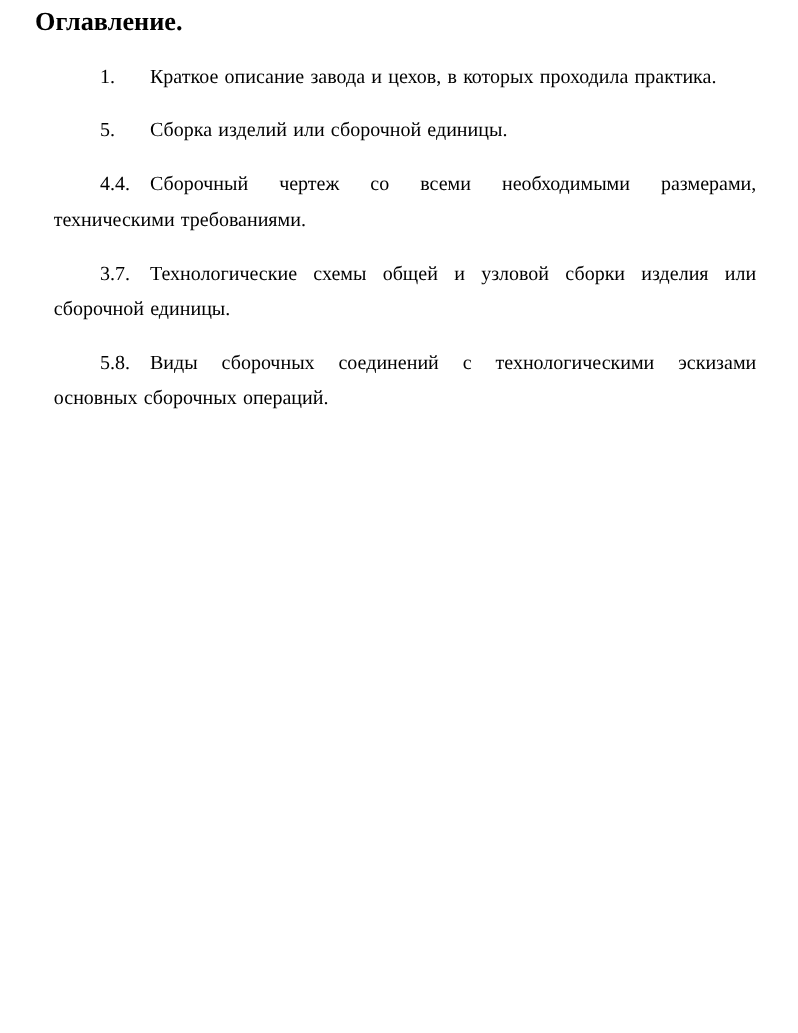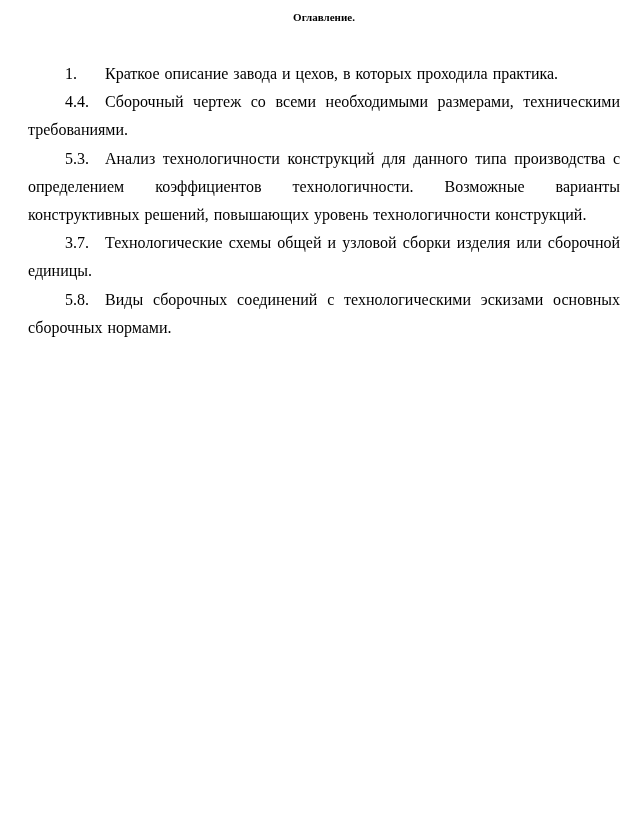--- a/index.html
+++ b/index.html
@@ -12,29 +12,28 @@
     min-height: 826px;
     box-sizing: border-box;
     background: #ffffff;
     color: #000000;
     font-family: "Liberation Serif", "DejaVu Serif", serif;
     font-size: 16px;
     padding: 6px 18px 10px 28px;
     overflow: hidden;
   }
   .doc-title {
-    margin: 0 0 32px 0;
+    margin: 0 0 20px 0;
     padding: 0;
-    text-align: center;
-    font-size: 11px;
+    font-size: 21px;
     font-weight: bold;
     line-height: 22px;
   }
   .toc-item {
-    margin: 0;
+    margin: 15px;
     padding: 0;
     text-align: justify;
     text-indent: 37px;
     line-height: 28.2px;
     word-spacing: 1px;
   }
   .toc-item .num {
     display: inline-block;
     width: 40px;
     text-indent: 0;
@@ -45,27 +44,27 @@
 <body>
 
 <div class="page">
   <h1 class="doc-title">Оглавление.</h1>
   <div id="toc">
   <p class="toc-item"><span class="num">1.</span><span class="txt">Краткое описание завода и цехов, в которых проходила практика.</span></p>
 
 
 
 
+  <p class="toc-item"><span class="num">5.</span><span class="txt">Сборка изделий или сборочной единицы.</span></p>
 
   <p class="toc-item"><span class="num">4.4.</span><span class="txt">Сборочный чертеж со всеми необходимыми размерами, техническими требованиями.</span></p>
 
 
-  <p class="toc-item"><span class="num">5.3.</span><span class="txt">Анализ технологичности конструкций для данного типа производства с определением коэффициентов технологичности. Возможные варианты конструктивных решений, повышающих уровень технологичности конструкций.</span></p>
 
 
 
   <p class="toc-item"><span class="num">3.7.</span><span class="txt">Технологические схемы общей и узловой сборки изделия или сборочной единицы.</span></p>
 
 
-  <p class="toc-item"><span class="num">5.8.</span><span class="txt">Виды сборочных соединений с технологическими эскизами основных сборочных нормами.</span></p>
+  <p class="toc-item"><span class="num">5.8.</span><span class="txt">Виды сборочных соединений с технологическими эскизами основных сборочных операций.</span></p>
 
 </div>
 </div>
 
 </body></html>

